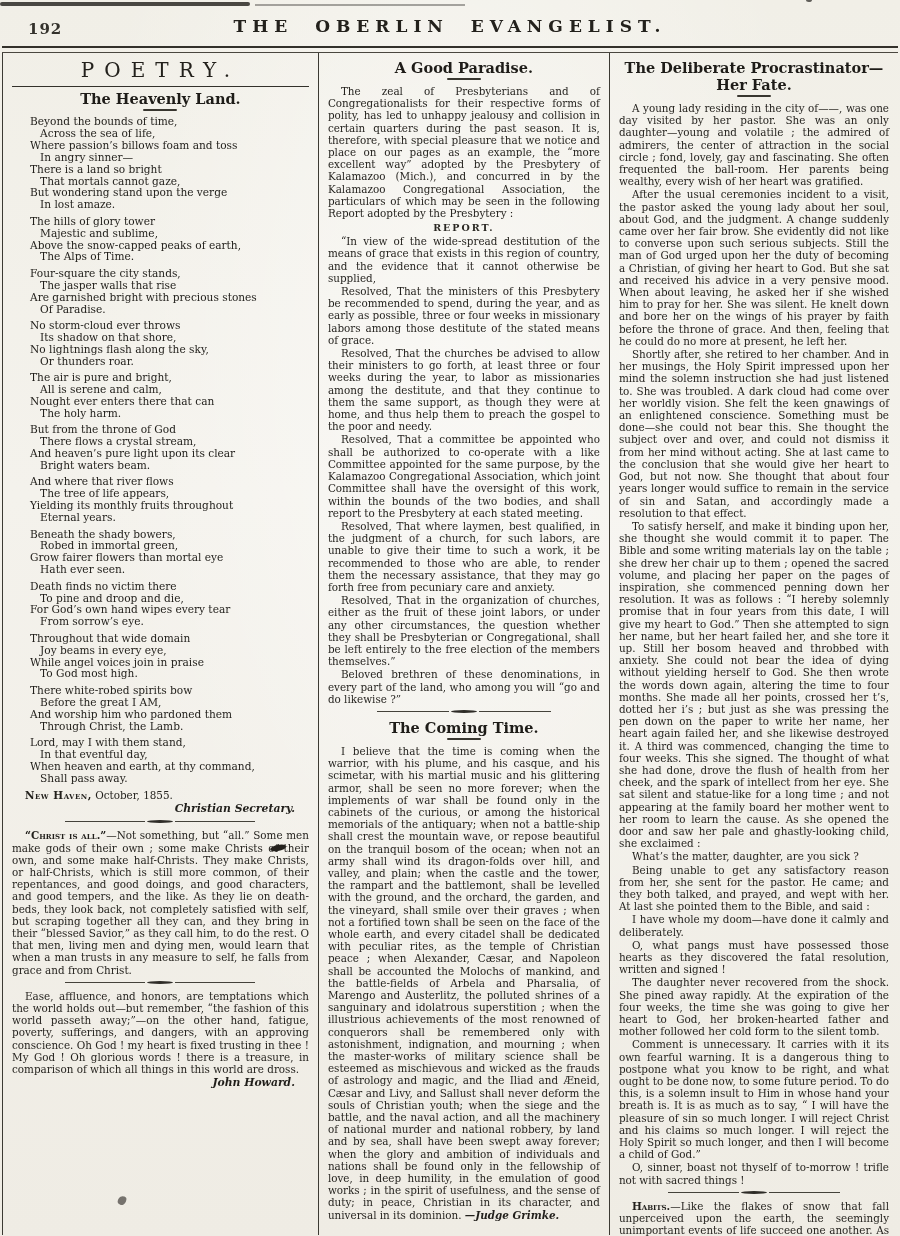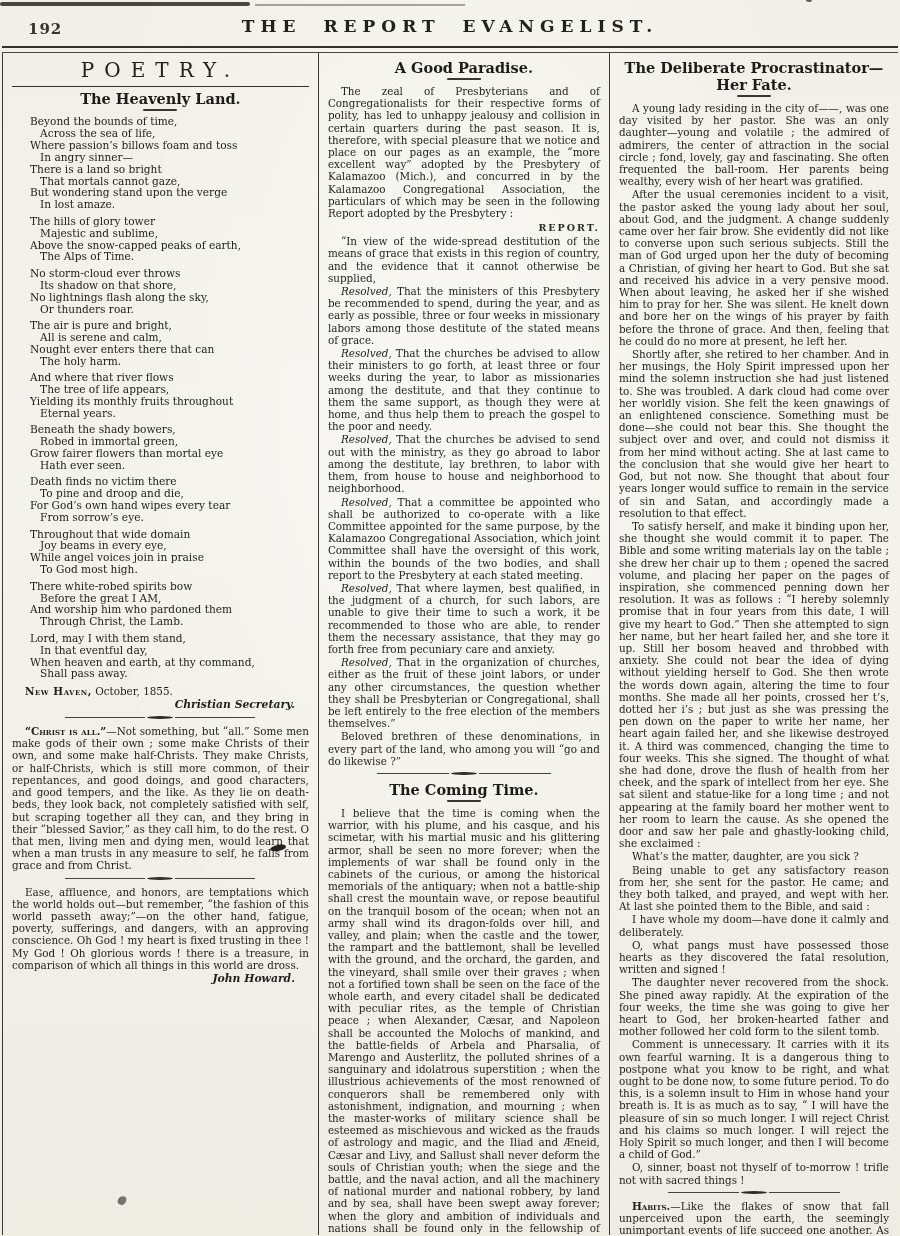--- a/index.html
+++ b/index.html
@@ -44,38 +44,38 @@
   .stanza{white-space:pre-wrap;font-size:10.6px;line-height:11.9px;margin:0 0 4.5px 18px;color:#1f1d19;}
   .dateline{font-size:10.4px;margin:1px 0 0 2px;text-indent:0;}
   .sc{font-variant:small-caps;font-weight:bold;letter-spacing:.5px;}
   .attr{text-align:right;font-style:italic;font-size:10.8px;margin:1px 14px 2px 0;font-weight:bold;}
   .attr.bold{font-weight:bold;}
 
   .divider{display:flex;align-items:center;width:64%;margin:5px auto 6px auto;}
   .divider .ln{flex:1;height:1px;background:#44423a;}
   .divider .lens{width:26px;height:3px;background:#2e2c27;border-radius:50%;margin:0 2px;}
 
-  .report-label{text-align:right;font-size:9.5px;letter-spacing:2px;margin:3px 0 2px 0;font-weight:bold;color:#2a2823;}
-  .ital{font-style:italic;}
+  .report-label{text-align:center;font-size:9.5px;letter-spacing:2px;margin:3px 0 2px 0;font-weight:bold;color:#2a2823;}
+  .ital{}
   .lead-sc{font-variant:small-caps;font-weight:bold;}
   .attr-inline{font-weight:bold;font-style:italic;}
 </style>
 </head>
 <body>
 
 <div id="page">
   <div class="smudge s1"></div>
   <div class="smudge s2"></div>
   <div class="blot b1"></div>
   <div class="blot b2"></div>
   <div class="blot b3"></div>
 
   <header>
     <div class="page-number">192</div>
-    <div class="masthead">THE REPORT EVANGELIST.</div>
+    <div class="masthead">THE OBERLIN EVANGELIST.</div>
   </header>
   <div class="header-rule"></div>
 
   <div class="columns">
 
     <div class="col col-left">
       <div class="poetry-head">
         <h1 class="poetry-title">POETRY.</h1>
       </div>
       <h2 class="article-title">The Heavenly Land.</h2>
@@ -86,28 +86,36 @@
 Where passion’s billows foam and toss
    In angry sinner—
 There is a land so bright
    That mortals cannot gaze,
 But wondering stand upon the verge
    In lost amaze.</div>
       <div class="stanza">The hills of glory tower
    Majestic and sublime,
 Above the snow-capped peaks of earth,
    The Alps of Time.</div>
+      <div class="stanza">Four-square the city stands,
+   The jasper walls that rise
+Are garnished bright with precious stones
+   Of Paradise.</div>
       <div class="stanza">No storm-cloud ever throws
    Its shadow on that shore,
 No lightnings flash along the sky,
    Or thunders roar.</div>
       <div class="stanza">The air is pure and bright,
    All is serene and calm,
 Nought ever enters there that can
    The holy harm.</div>
+      <div class="stanza">But from the throne of God
+   There flows a crystal stream,
+And heaven’s pure light upon its clear
+   Bright waters beam.</div>
       <div class="stanza">And where that river flows
    The tree of life appears,
 Yielding its monthly fruits throughout
    Eternal years.</div>
       <div class="stanza">Beneath the shady bowers,
    Robed in immortal green,
 Grow fairer flowers than mortal eye
    Hath ever seen.</div>
       <div class="stanza">Death finds no victim there
    To pine and droop and die,
@@ -150,21 +158,20 @@
     <div class="col col-mid">
       <h2 class="article-title">A Good Paradise.</h2>
       <div class="title-orn"></div>
 
       <p>The zeal of Presbyterians and of Congregationalists for their respective forms of polity, has led to unhappy jealousy and collision in certain quarters during the past season.  It is, therefore, with special pleasure that we notice and place on our pages as an example, the “more excellent way” adopted by the Presbytery of Kalamazoo (Mich.), and concurred in by the Kalamazoo Congregational Association, the particulars of which may be seen in the following Report adopted by the Presbytery :</p>
       <div class="report-label">REPORT.</div>
       <p>“In view of the wide-spread destitution of the means of grace that exists in this region of country, and the evidence that it cannot otherwise be supplied,</p>
 
       <p><span class="ital">Resolved,</span><span> That the ministers of this Presbytery be recommended to spend, during the year, and as early as possible, three or four weeks in missionary labors among those destitute of the stated means of grace.</span></p>
       <p><span class="ital">Resolved,</span><span> That the churches be advised to allow their ministers to go forth, at least three or four weeks during the year, to labor as missionaries among the destitute, and that they continue to them the same support, as though they were at home, and thus help them to preach the gospel to the poor and needy.</span></p>
-      <p><span class="ital">Resolved,</span><span> That the churches be advised to send out with the ministry, as they go abroad to labor among the destitute, lay brethren, to labor with them, from house to house and neighborhood to neighborhood.</span></p>
       <p><span class="ital">Resolved,</span><span> That a committee be appointed who shall be authorized to co-operate with a like Committee appointed for the same purpose, by the Kalamazoo Congregational Association, which joint Committee shall have the oversight of this work, within the bounds of the two bodies, and shall report to the Presbytery at each stated meeting.</span></p>
       <p><span class="ital">Resolved,</span><span> That where laymen, best qualified, in the judgment of a church, for such labors, are unable to give their time to such a work, it be recommended to those who are able, to render them the necessary assistance, that they may go forth free from pecuniary care and anxiety.</span></p>
       <p><span class="ital">Resolved,</span><span> That in the organization of churches, either as the fruit of these joint labors, or under any other circumstances, the question whether they shall be Presbyterian or Congregational, shall be left entirely to the free election of the members themselves.”</span></p>
 
       <p>Beloved brethren of these denominations, in every part of the land, who among you will “go and do likewise ?”</p>
 
       <div class="divider">
           <span class="ln"></span>
           <span class="lens"></span>
           <span class="ln"></span>

